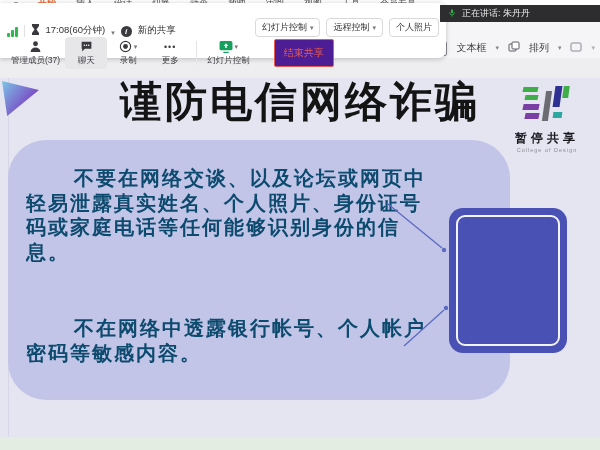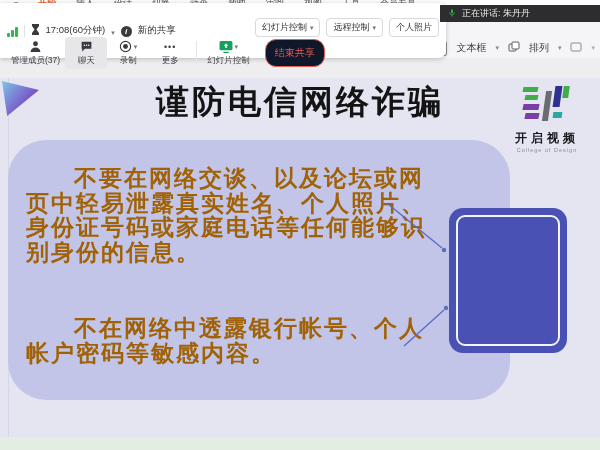--- a/index.html
+++ b/index.html
@@ -41,21 +41,21 @@
             border-radius:50%;background:#3a3a3e;color:#fff;font-size:8px;font-style:italic;font-weight:bold;}
   .mp-spacer{flex:1;}
   .mini-btn{display:inline-flex;align-items:center;gap:3px;border:1px solid #d8d8de;border-radius:4px;
             background:#fff;padding:2px 6px;font-size:9px;color:#333;}
   .mp-row2{display:flex;align-items:center;height:32px;padding:0 6px;gap:0;}
   .tool{display:flex;flex-direction:column;align-items:center;justify-content:center;gap:1px;
         font-size:8.5px;color:#3d3d42;padding:2px 5px;border-radius:4px;min-width:32px;white-space:nowrap;}
   .tool .ico{height:15px;display:flex;align-items:center;justify-content:center;gap:2px;}
   .tool.active{background:#e7e7ea;}
   .tool-sep{width:1px;height:24px;background:#e4e4e8;margin:0 5px;}
-  .end-share{margin-left:10px;border:1px solid #e65c52;color:#e65c52;background:#0f172a;border-radius:11px;
+  .end-share{margin-left:19px;border:1px solid #e65c52;color:#e65c52;background:#4c1d95;border-radius:2px;
              padding:6px 9px;font-size:10px;white-space:nowrap;}
   .more-glyph{font-size:9px;letter-spacing:1px;color:#3d3d42;}
 
   
   .speaking-banner{position:absolute;top:5px;right:0;width:152px;height:17px;background:#2d2d2f;
                    color:#e8e8e8;font-size:9px;display:flex;align-items:center;gap:6px;
                    padding-left:8px;z-index:6;white-space:nowrap;}
 
   
   .notification{position:absolute;top:59px;left:116px;height:18px;background:#fff;border-radius:9px;
@@ -65,24 +65,24 @@
              border-radius:50%;background:#3370e0;color:#fff;font-size:7px;font-style:italic;font-weight:bold;}
   .notif-close{color:#9a9a9a;font-size:11px;margin-left:2px;}
 
   
   .slide{position:absolute;top:78px;left:0;width:600px;height:359px;background:#e5e5f2;overflow:hidden;z-index:0;}
   .edge-line{position:absolute;left:8px;top:0;width:1px;height:359px;background:rgba(110,110,150,.12);}
   .tri{position:absolute;left:2px;top:3px;width:37px;height:35px;
        background:linear-gradient(130deg,#7cc6e6 0%,#7a49c4 70%);
        clip-path:polygon(0% 0%,100% 26%,14% 100%);}
   .slide-title{position:absolute;left:100px;top:4px;width:400px;text-align:center;
-               font-size:33px;line-height:40px;font-weight:900;color:#141414;letter-spacing:3px;}
+               font-size:42px;line-height:40px;font-weight:900;color:#141414;letter-spacing:3px;}
   .card{position:absolute;left:8px;top:62px;width:502px;height:260px;background:#c2c5e7;border-radius:38px;}
-  .para{position:absolute;left:26px;width:408px;font-size:23px;line-height:24.5px;letter-spacing:2px;
-        color:#a16207;font-weight:600;text-indent:48px;overflow:hidden;}
+  .para{position:absolute;left:26px;width:408px;font-size:20px;line-height:24.5px;letter-spacing:2px;
+        color:#0c4a6e;font-weight:600;text-indent:48px;overflow:hidden;}
   .para1{top:88px;height:100px;}
   .para2{top:206px;height:52px;margin-top:32px;}
   .panel-rect{position:absolute;left:449px;top:130px;width:118px;height:145px;background:#4a51b5;
               border-radius:14px;}
   .panel-inner{position:absolute;inset:7px;border:2px solid #f2f3fb;border-radius:9px;}
   .arrow-svg{position:absolute;left:0;top:0;width:600px;height:359px;pointer-events:none;}
 
   
   .logo{position:absolute;right:10px;top:8px;width:86px;text-align:center;}
   .logo-glyph{position:relative;width:48px;height:40px;margin:0 auto;}
@@ -256,21 +256,21 @@
       <div class="logo-glyph">
         <i class="lg-g1"></i>
           <i class="lg-g2"></i>
           <i class="lg-p1"></i>
           <i class="lg-p2"></i>
         <i class="lg-gray"></i>
           <i class="lg-blue"></i>
           <i class="lg-grn"></i>
           <i class="lg-teal"></i>
       </div>
-      <div class="logo-title">开启视频</div>
+      <div class="logo-title">暂停共享</div>
       <div class="logo-sub">College of Design</div>
     </div>
 
     <div class="card"></div>
     <div class="para para1">不要在网络交谈、以及论坛或网页中轻易泄露真实姓名、个人照片、身份证号码或家庭电话等任何能够识别身份的信息。</div>
     <div class="para para2">不在网络中透露银行帐号、个人帐户密码等敏感内容。</div>
 
     <svg class="arrow-svg" viewBox="0 0 600 359">
       <line x1="388" y1="126" x2="442" y2="170" stroke="#5b6ac2" stroke-width="1.3"></line>
       <circle cx="444" cy="172" r="2.2" fill="#5b6ac2"></circle>

